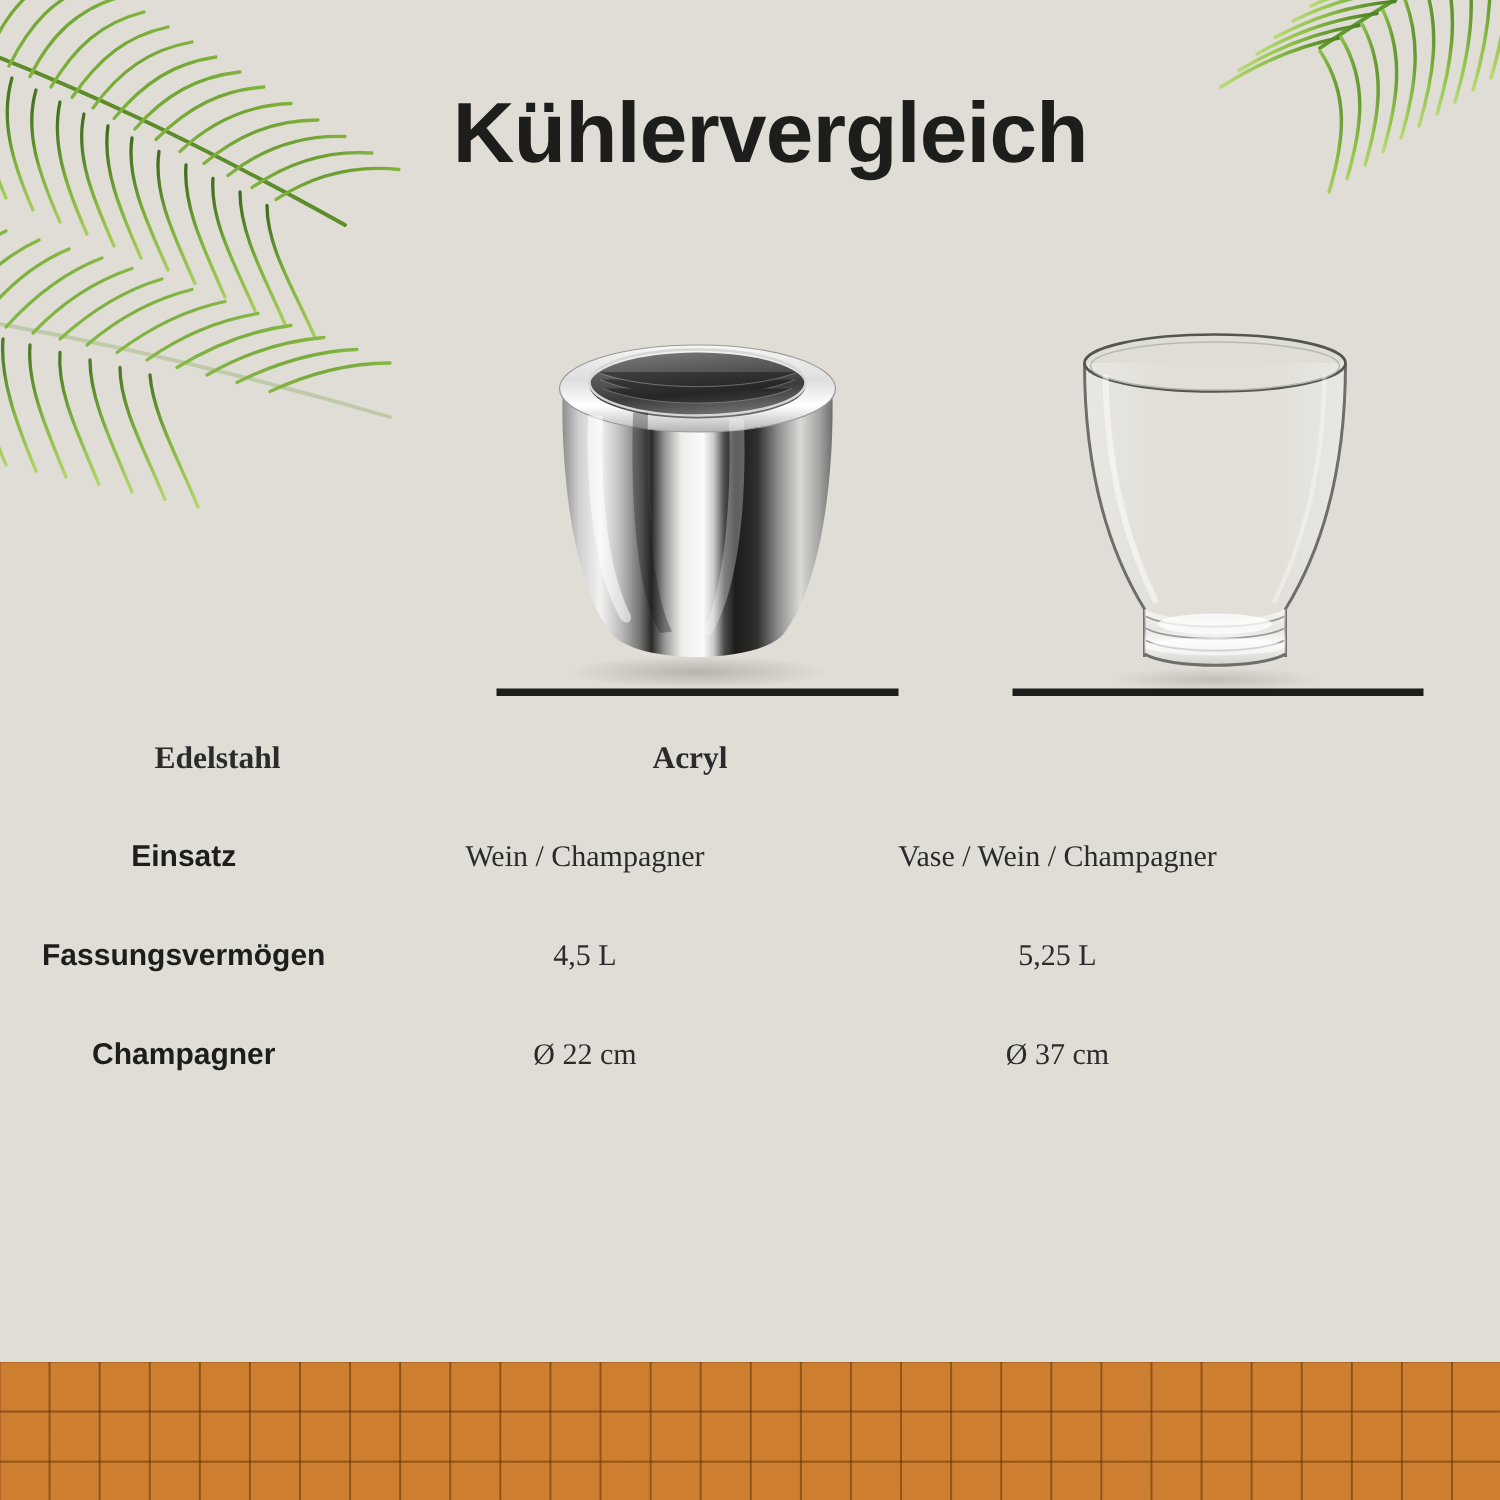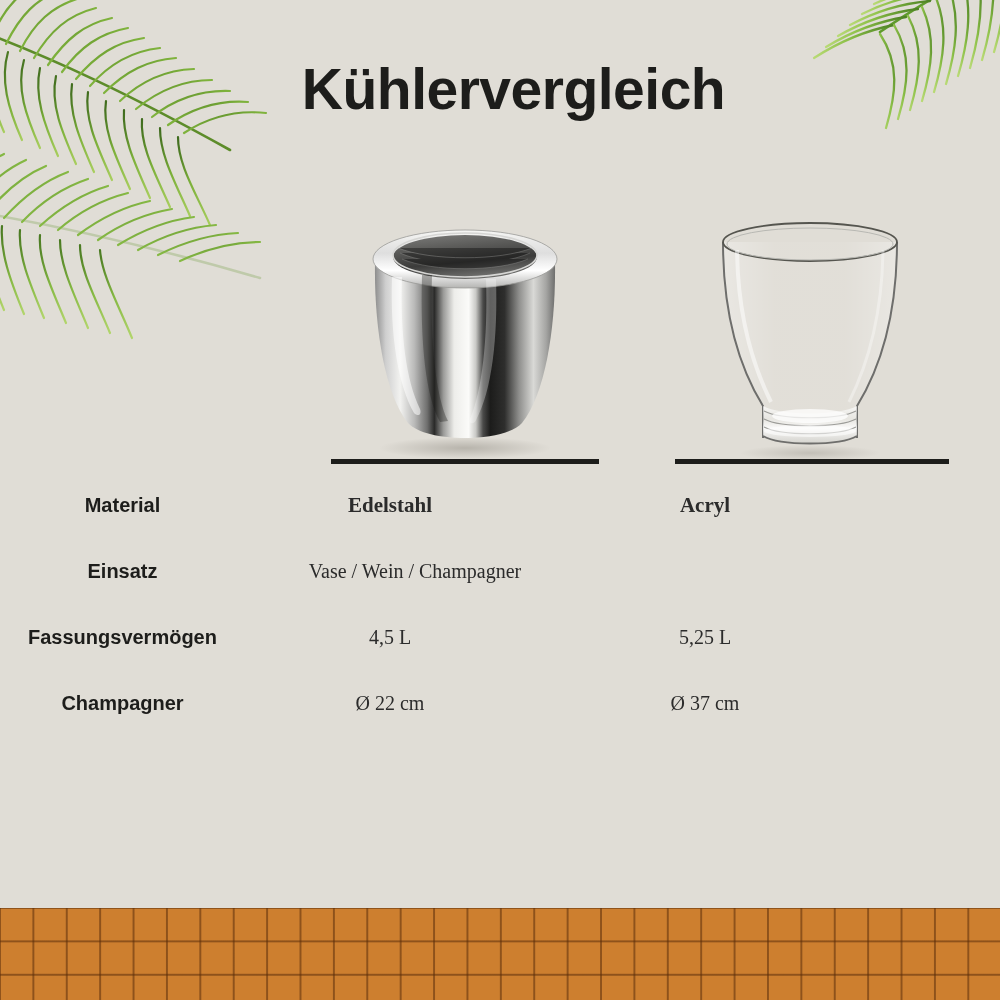--- a/index.html
+++ b/index.html
@@ -322,27 +322,27 @@
   <path d="M52 40 C53 116 72 164 86 192" fill="none" stroke="#ffffff" stroke-width="4" opacity="0.5"></path>
   <path d="M198 40 C197 116 178 164 164 192" fill="none" stroke="#ffffff" stroke-width="3" opacity="0.35"></path>
 </svg>
 
 <div class="col-divider" id="divider-col1"></div>
 <div class="col-divider" id="divider-col2"></div>
 
 <div id="comparison-table">
 
   <div class="table-row header-row">
-    <div class="cell-label">Material</div>
     <div class="cell-value col1">Edelstahl</div>
     <div class="cell-value col2">Acryl</div>
   </div>
 
   <div class="table-row">
     <div class="cell-label">Einsatz</div>
+    <div class="cell-value col1">Wein / Champagner</div>
     <div class="cell-value col2">Vase / Wein / Champagner</div>
   </div>
 
   <div class="table-row">
     <div class="cell-label">Fassungsvermögen</div>
     <div class="cell-value col1">4,5 L</div>
     <div class="cell-value col2">5,25 L</div>
   </div>
 
 

